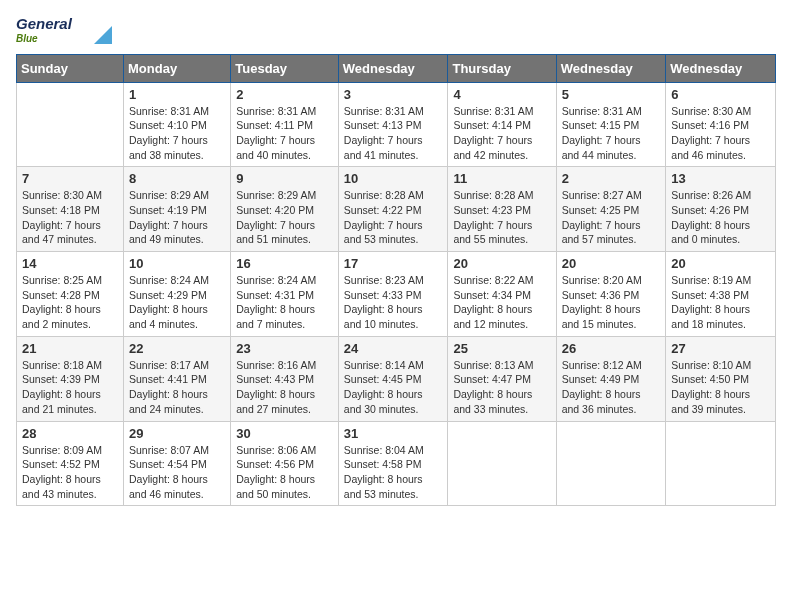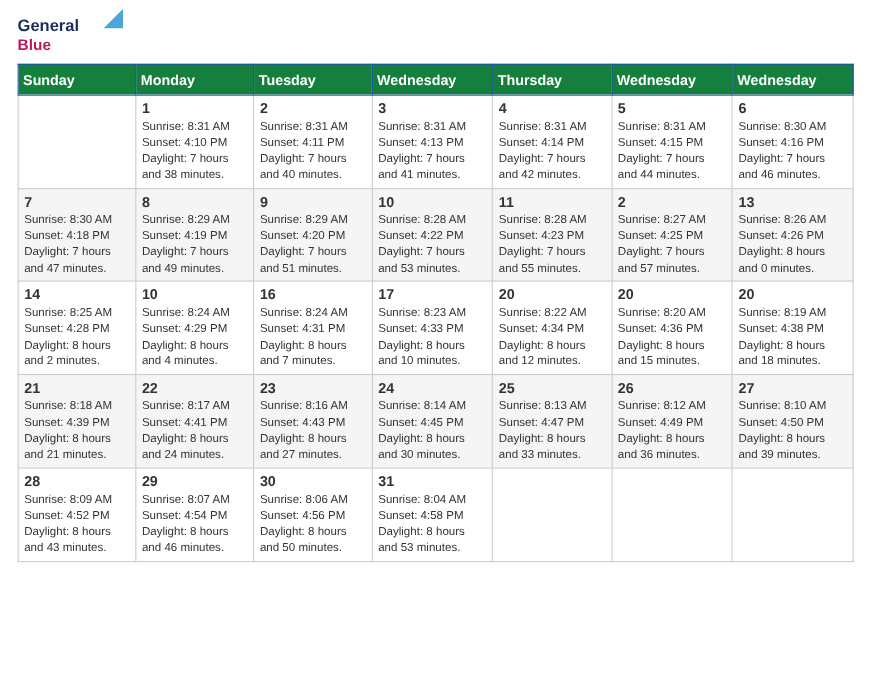--- a/index.html
+++ b/index.html
@@ -11,42 +11,43 @@
       padding: 16px;
     }
     .header-area {
       display: flex;
       justify-content: space-between;
       align-items: flex-start;
       margin-bottom: 10px;
     }
     .logo {
       display: flex;
-      align-items: flex-start;
+      align-items: flex-end;
       gap: 20px;
+      font-style: italic;
     }
     .title-area {
       text-align: right;
     }
     .calendar-title {
       font-size: 36px;
       font-weight: bold;
       color: #333;
     }
     .calendar-subtitle {
       font-size: 15px;
       color: #555;
     }
     table {
       width: 100%;
       border-collapse: collapse;
       font-size: 11px;
     }
     thead tr th {
-      background-color: #15803d;
+      background-color: #737373;
       color: #fff;
       padding: 6px 4px;
       text-align: left;
       font-size: 13px;
       font-weight: bold;
       border: 1px solid #1a5a9a;
     }
     tbody tr td {
       border: 1px solid #ccc;
       vertical-align: top;
@@ -76,21 +77,21 @@
       background-color: #fff;
     }
   </style>
 </head>
 <body>
 
 <div class="header-area">
   <div class="logo">
   <div style="display:flex;flex-direction:column;line-height:1.1;">
     <span style="font-size:15px;font-weight:bold;color:#1a2e5a;">General</span>
-    <span style="font-size:14px;font-weight:bold;color:#be185d;">Blue</span>
+    <span style="font-size:10px;font-weight:bold;color:#4d7c0f;">Blue</span>
   </div>
   <svg width="18" height="18" viewBox="0 0 18 18" style="margin-left:2px;margin-top:-8px;">
     <polygon points="0,18 18,0 18,18" fill="#4da6d9"></polygon>
   </svg>
 </div>
   <div class="title-area">
     <div class="calendar-title"></div>
     <div class="calendar-subtitle"></div>
   </div>
 </div>

